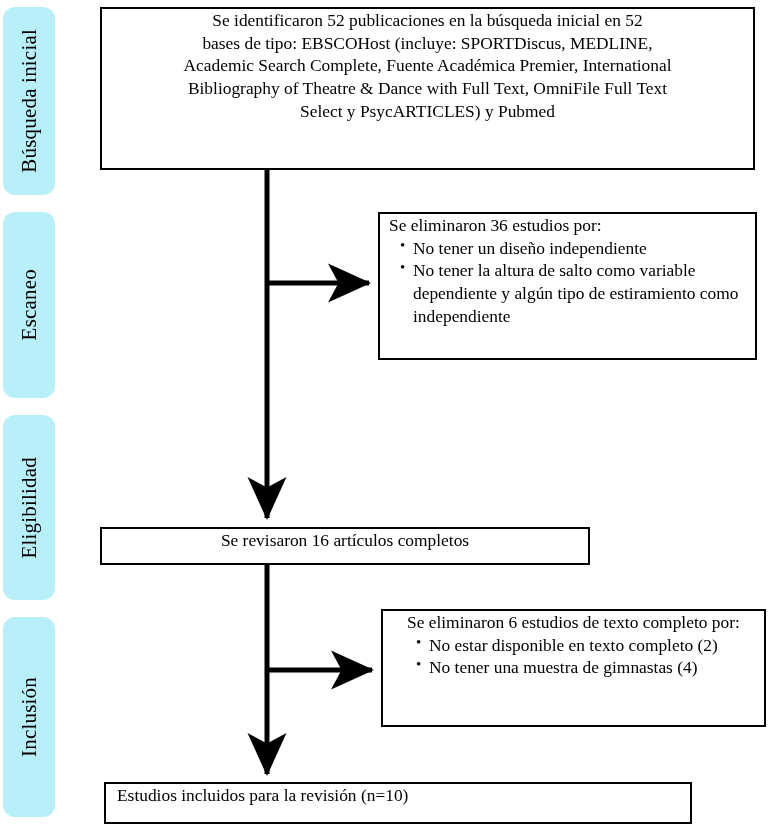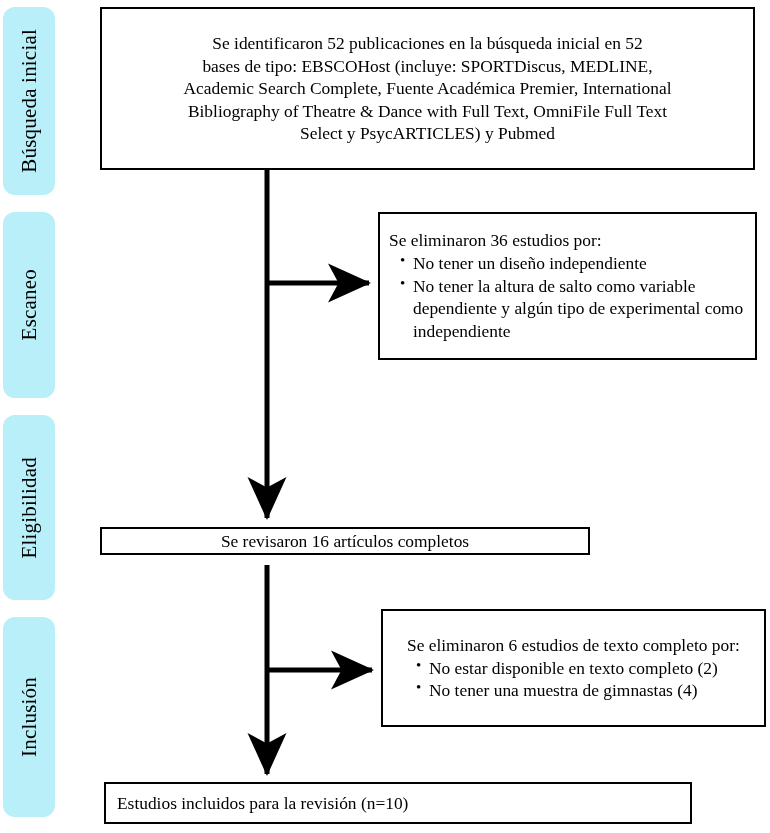--- a/index.html
+++ b/index.html
@@ -42,21 +42,20 @@
   }
 
   
   .box {
     position: absolute;
     box-sizing: border-box;
     background: #ffffff;
     border: 2px solid #000000;
     display: flex;
     flex-direction: column;
-    justify-content: center;
   }
   .box-text {
     font-size: 17.4px;
     line-height: 1.30;
   }
   .box.center .box-text {
     text-align: center;
     padding: 0 10px;
   }
   .box.left .box-text {
@@ -141,26 +140,26 @@
       <div class="lead">Bibliography of Theatre &amp; Dance with Full Text, OmniFile Full Text</div>
       <div class="lead">Select y PsycARTICLES) y Pubmed</div>
     </div>
   </div>
 
   <div class="box left" style="left:378px; top:212px; width:379px; height:148px;">
     <div class="box-text" style="padding:0 8px 0 9px;">
       <p class="lead">Se eliminaron 36 estudios  por:</p>
       <ul class="bullets" style="margin-left:10px;">
         <li>No tener un diseño independiente</li>
-        <li>No tener la altura de salto como variable dependiente y algún tipo de experimental como independiente</li>
+        <li>No tener la altura de salto como variable dependiente y algún tipo de estiramiento como independiente</li>
       </ul>
     </div>
   </div>
 
-  <div class="box center" style="left:100px; top:527px; width:490px; height:28px;">
+  <div class="box center" style="left:100px; top:527px; width:490px; height:38px;">
     <div class="box-text">Se revisaron 16 artículos completos</div>
   </div>
 
   <div class="box left" style="left:381px; top:609px; width:385px; height:118px;">
     <div class="box-text" style="padding:0 6px 0 24px;">
       <p class="lead">Se eliminaron 6 estudios de texto completo por:</p>
       <ul class="bullets" style="margin-left:8px;">
         <li>No estar disponible en texto completo (2)</li>
         <li>No tener una muestra de gimnastas (4)</li>
       </ul>

